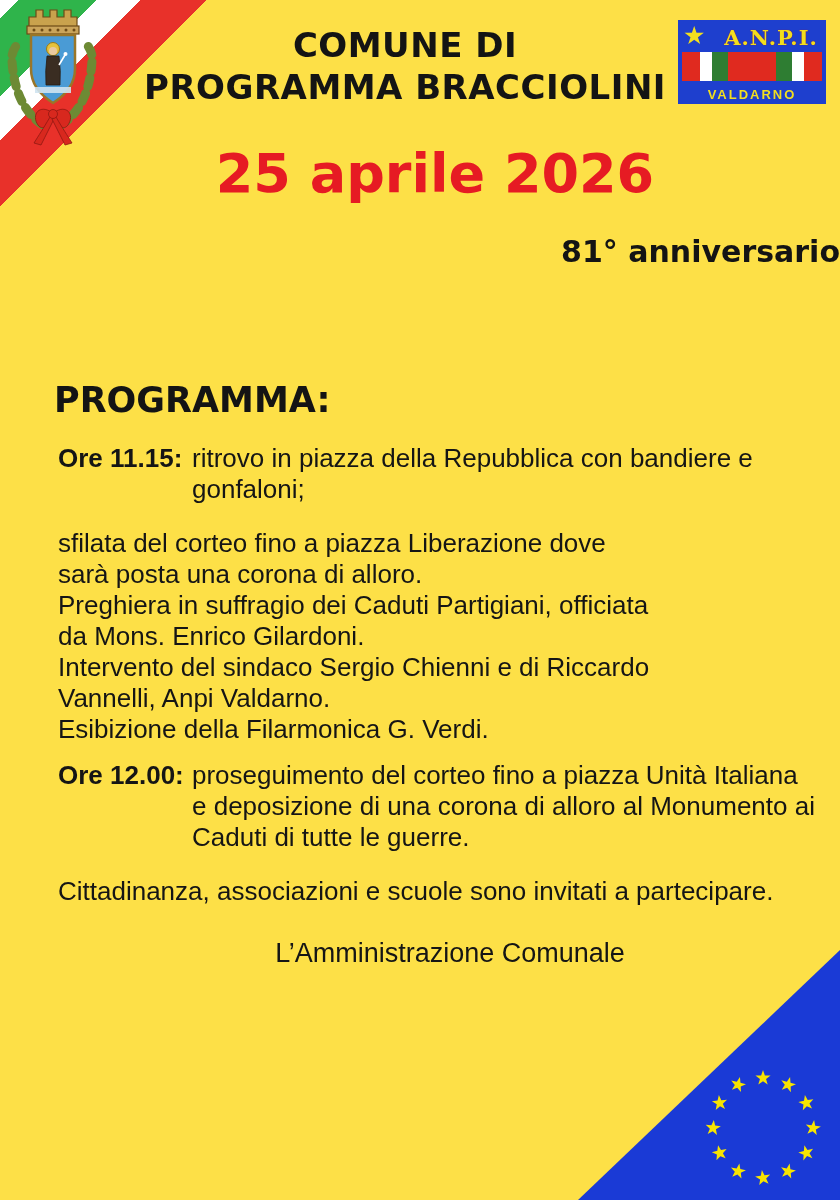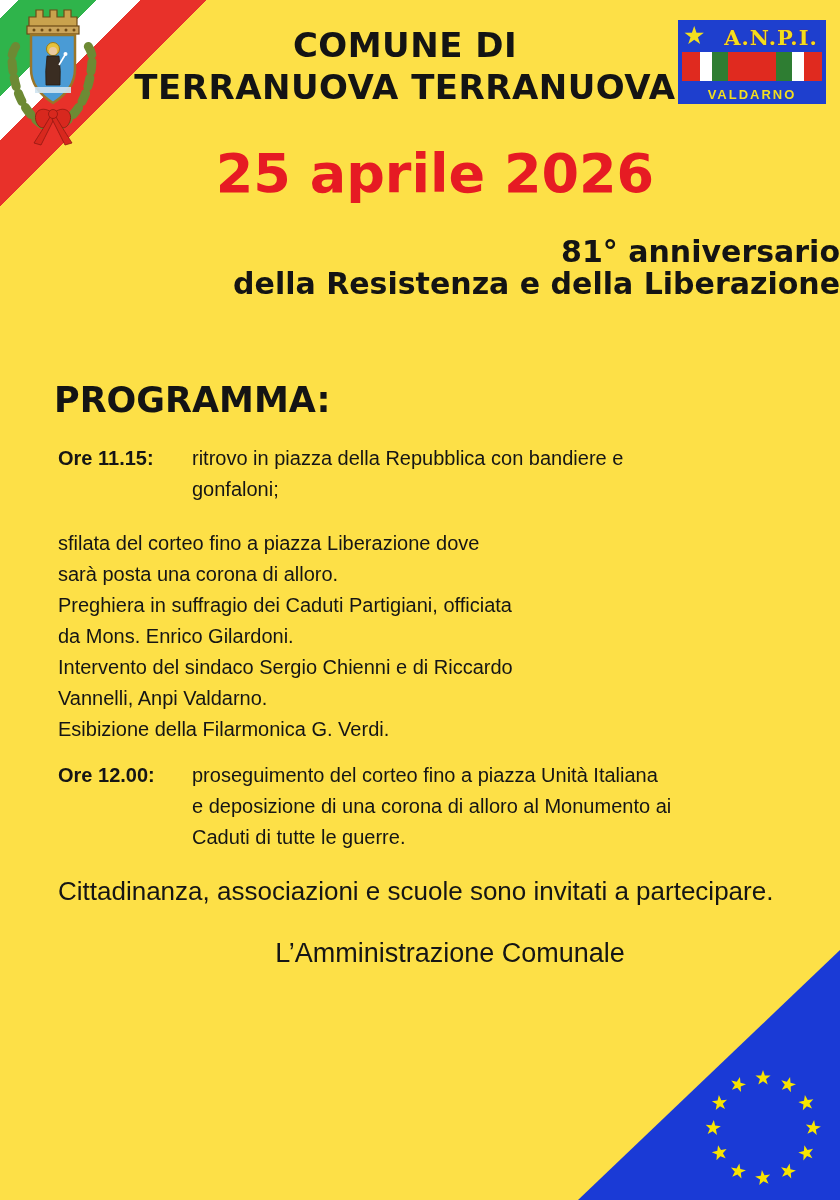--- a/index.html
+++ b/index.html
@@ -106,21 +106,21 @@
   #program-heading {
     position: absolute; left: 54px; top: 380px;
     font-family: "DejaVu Sans", sans-serif;
     font-weight: bold; font-size: 35px;
     color: #141414;
     text-align: right;
   }
   .prog-item {
     position: absolute; left: 58px; right: 10px;
     display: flex;
-    font-size: 20px; line-height: 31px;
+    font-size: 26px; line-height: 31px;
   }
   .prog-time {
     width: 134px; flex: none;
     font-weight: bold;
   }
   .prog-desc {
     white-space: pre;
   }
   #invitation {
     position: absolute; left: 58px; top: 876px;
@@ -182,21 +182,21 @@
       <path d="M48,108 C34,98 26,110 33,120 C39,128 46,116 48,108 Z"></path>
       <path d="M48,108 C62,98 70,110 63,120 C57,128 50,116 48,108 Z"></path>
       <path d="M45,112 C38,124 34,130 29,138 L36,140 C41,130 45,122 49,114 Z"></path>
       <path d="M51,112 C58,124 62,130 67,138 L60,140 C55,130 51,122 47,114 Z"></path>
       <circle cx="48" cy="109" r="4.5"></circle>
     </g>
   </svg>
 
   <div class="title-block">
     <div>COMUNE DI</div>
-    <div>TERRANUOVA TERRANUOVA</div>
+    <div>PROGRAMMA BRACCIOLINI</div>
   </div>
 
   <div id="anpi-logo">
     <div id="anpi-top">
       <span id="anpi-star">★</span>
       <span id="anpi-acronym">A.N.P.I.</span>
     </div>
     <div id="anpi-stripes">
       <div class="s" style="flex:16; background:#e02a1f"></div>
       <div class="s" style="flex:11; background:#ffffff"></div>
@@ -208,21 +208,20 @@
     </div>
     <div id="anpi-bottom">
       <span id="anpi-subtitle">VALDARNO</span>
     </div>
   </div>
 
   <div id="date-title">25 aprile 2026</div>
 
   <div id="subtitle">
     <div>81° anniversario</div>
-    <div>della Resistenza e della Liberazione</div>
   </div>
 
   <div id="program-heading">PROGRAMMA:</div>
 
   <div class="prog-item" style="top:443px">
     <div class="prog-time">Ore 11.15:</div>
     <div class="prog-desc">ritrovo in piazza della Repubblica con bandiere e
 gonfaloni;</div>
   </div>
 

